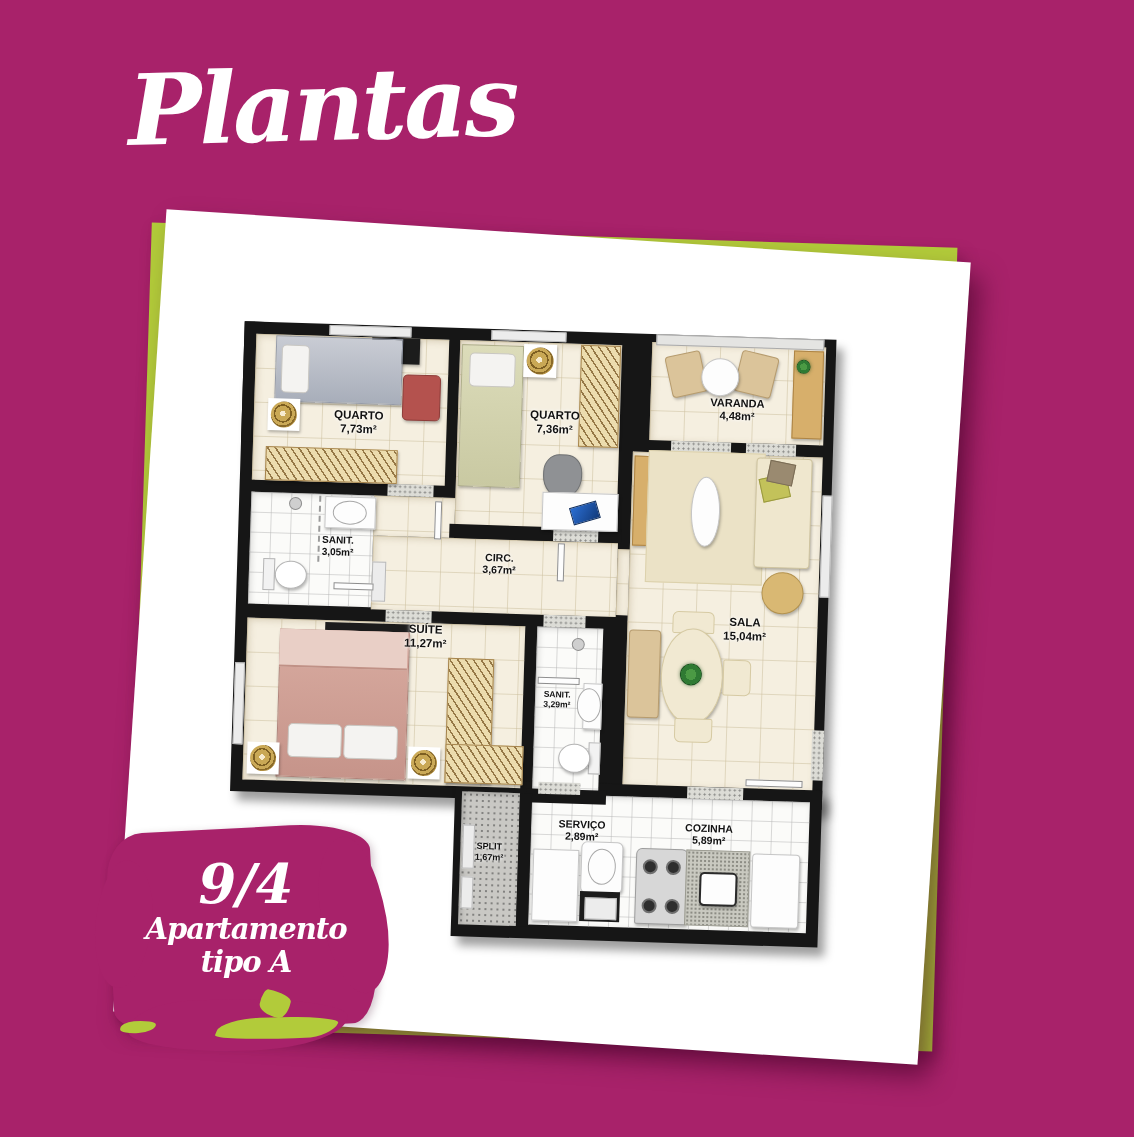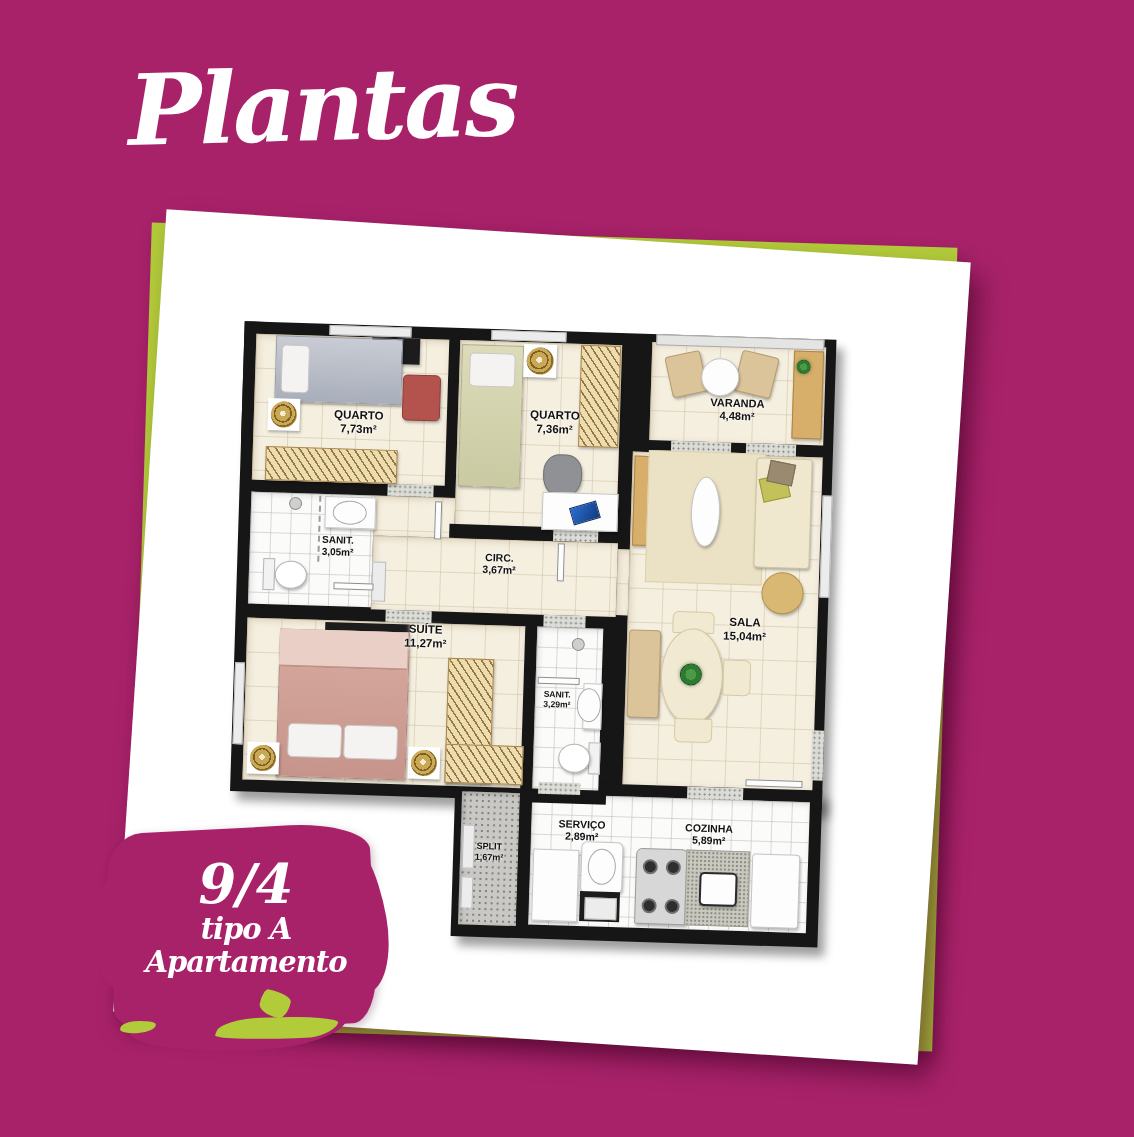--- a/index.html
+++ b/index.html
@@ -279,16 +279,16 @@
 </div>
 
 <div class="abs badge">
   <div class="blob"></div>
   <div class="blob-b"></div>
   <div class="gr1"></div>
   <div class="gr2"></div>
   <div class="gr3"></div>
   <div class="badge-text">
     <div class="frac">9/4</div>
+    <div class="bline">Apartamento</div>
     <div class="bline">tipo A</div>
-    <div class="bline">Apartamento</div>
   </div>
 </div>
 
 </body></html>

